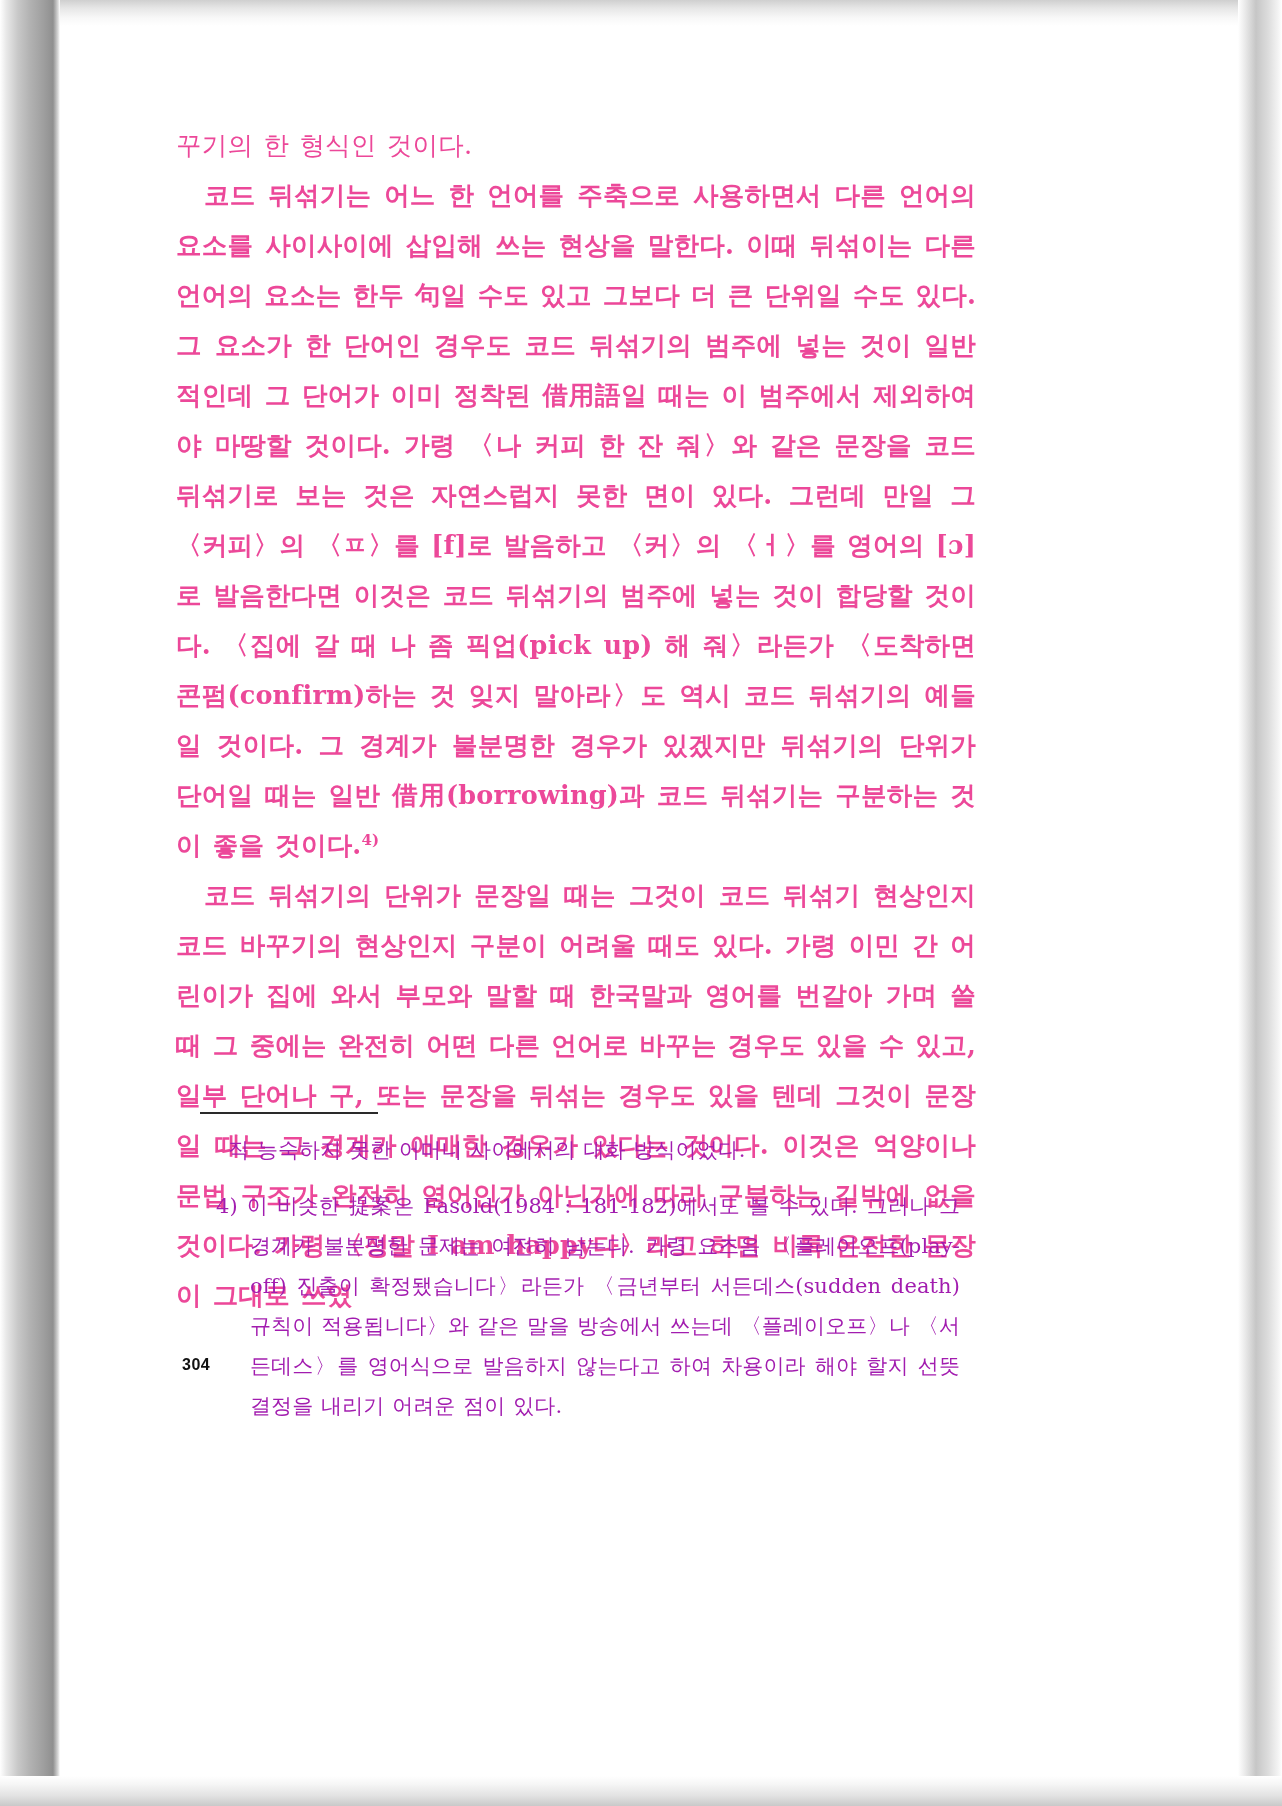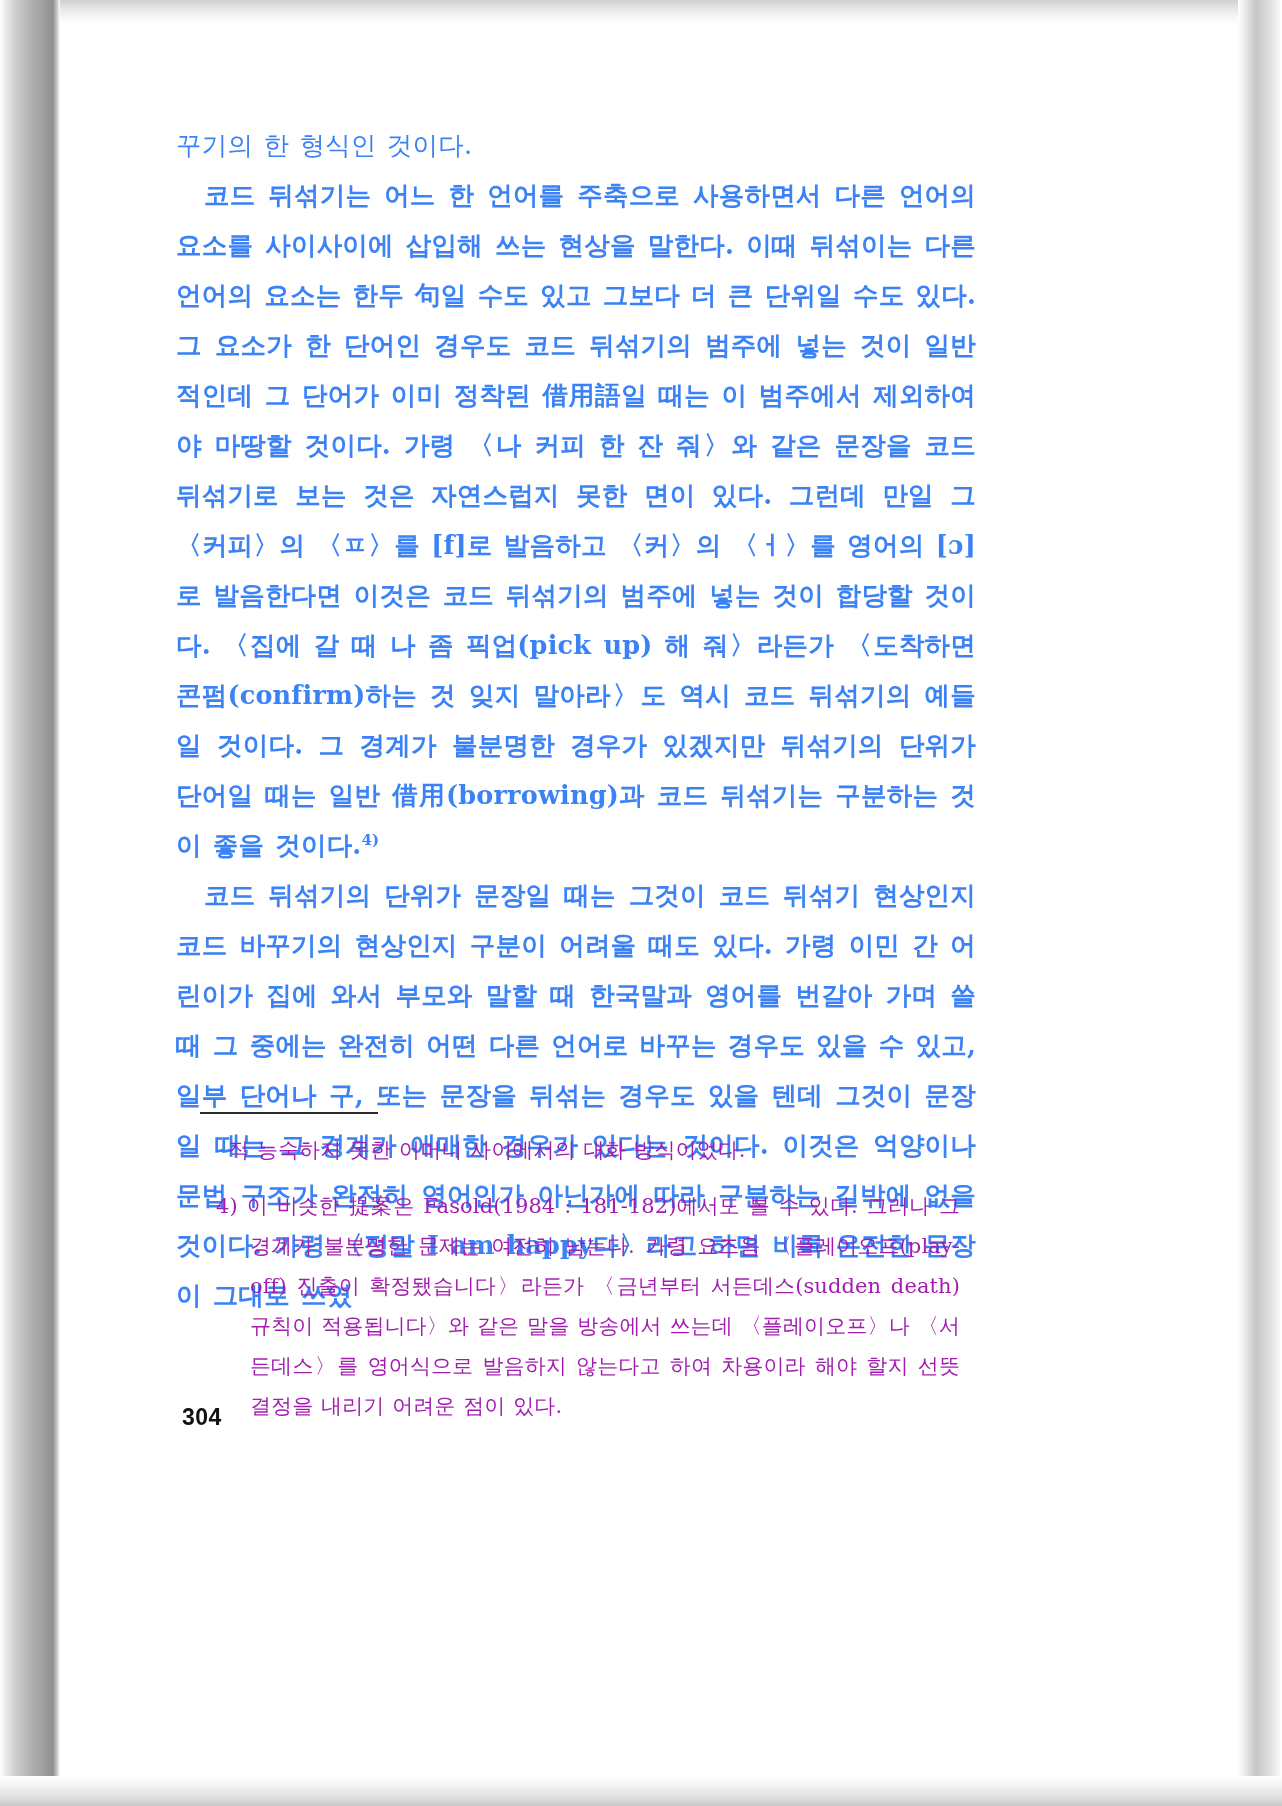--- a/index.html
+++ b/index.html
@@ -79,21 +79,21 @@
   .page-body {
     position: absolute;
     left: 176px;
     top: 120px;
     width: 800px;
   }
 
   
   .para {
     margin: 0;
-    color: #3b82f6;
+    color: #ec4899;
     font-size: 25.5px;
     line-height: 50px;
     text-align: justify;
     text-justify: inter-character;
     letter-spacing: 0.2px;
     word-spacing: 2px;
   }
   .para.indent {
     text-indent: 28px;
     font-weight: bold;
@@ -133,24 +133,24 @@
 
   .sup {
     font-size: 15px;
     vertical-align: super;
     line-height: 0;
   }
 
   .page-number {
     position: absolute;
     left: 182px;
-    top: 1404px;
+    top: 1356px;
     font-family: "Liberation Sans", sans-serif;
     font-weight: bold;
-    font-size: 23px;
+    font-size: 16px;
     color: #111111;
     letter-spacing: 0.5px;
   }
 </style>
 </head>
 <body>
 
 <div class="scan-canvas">
 
   <div class="page-shadow-top"></div>

